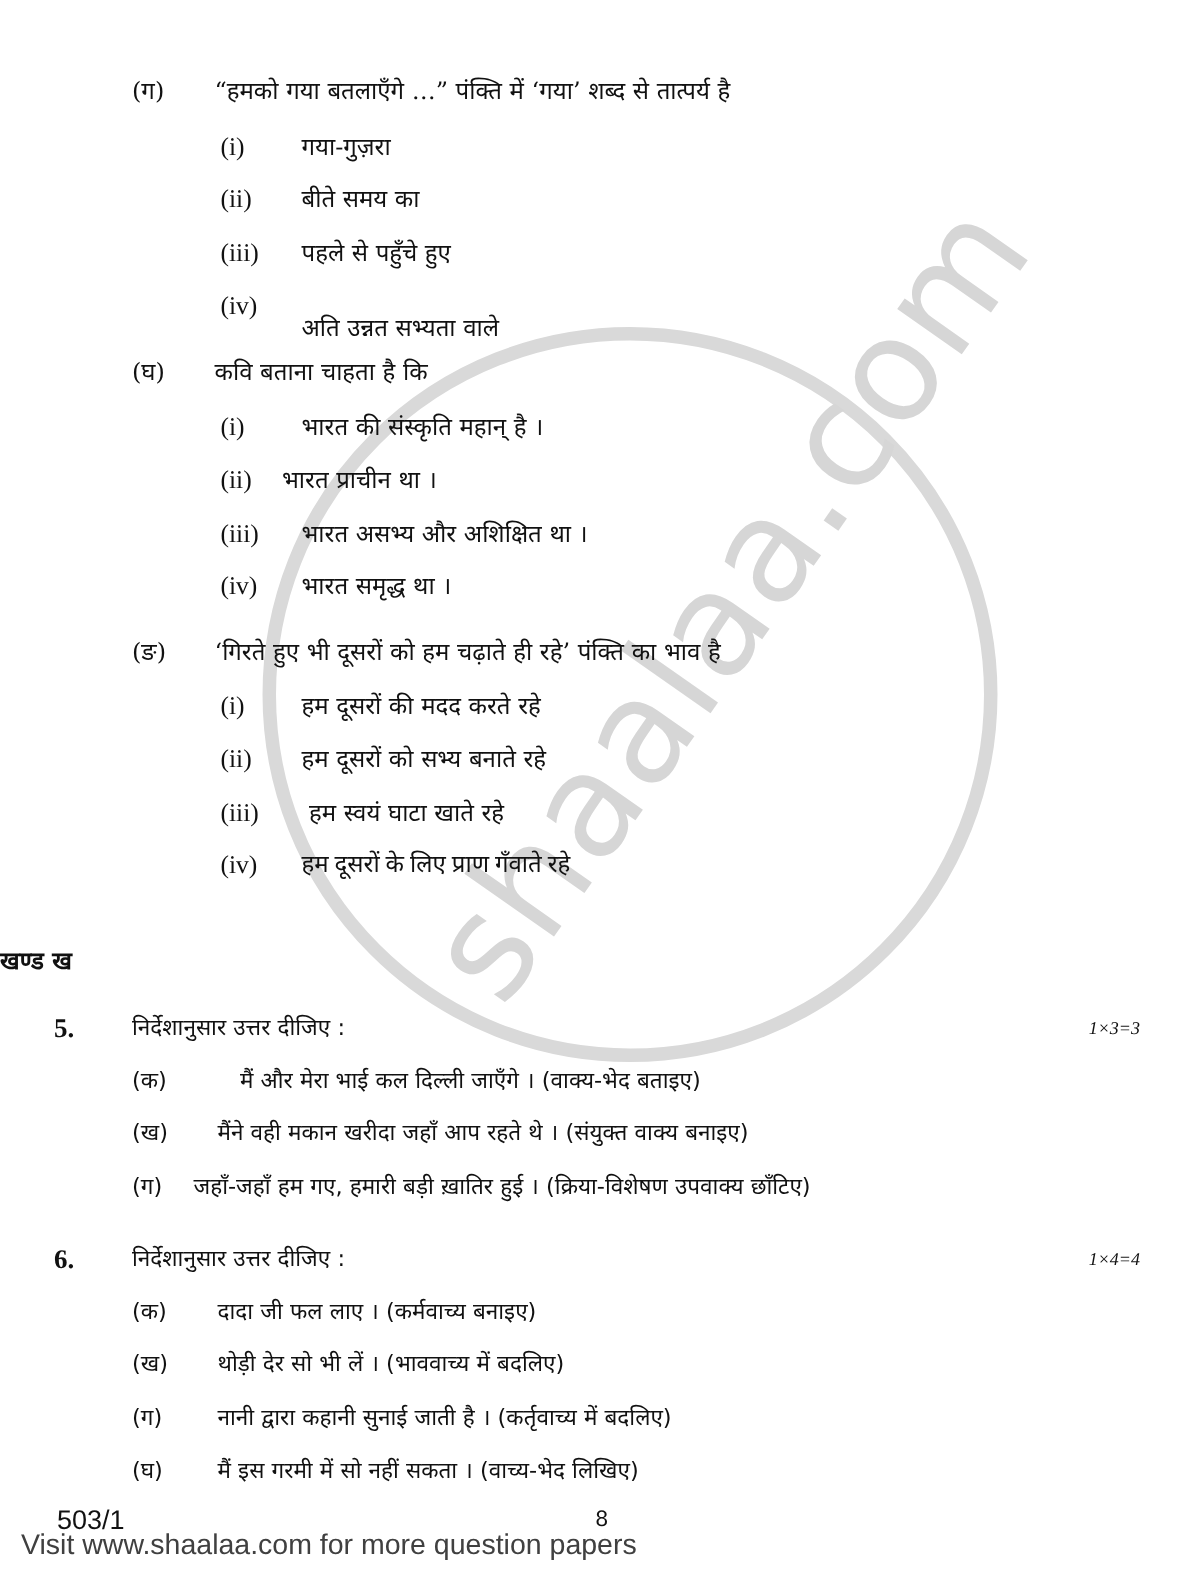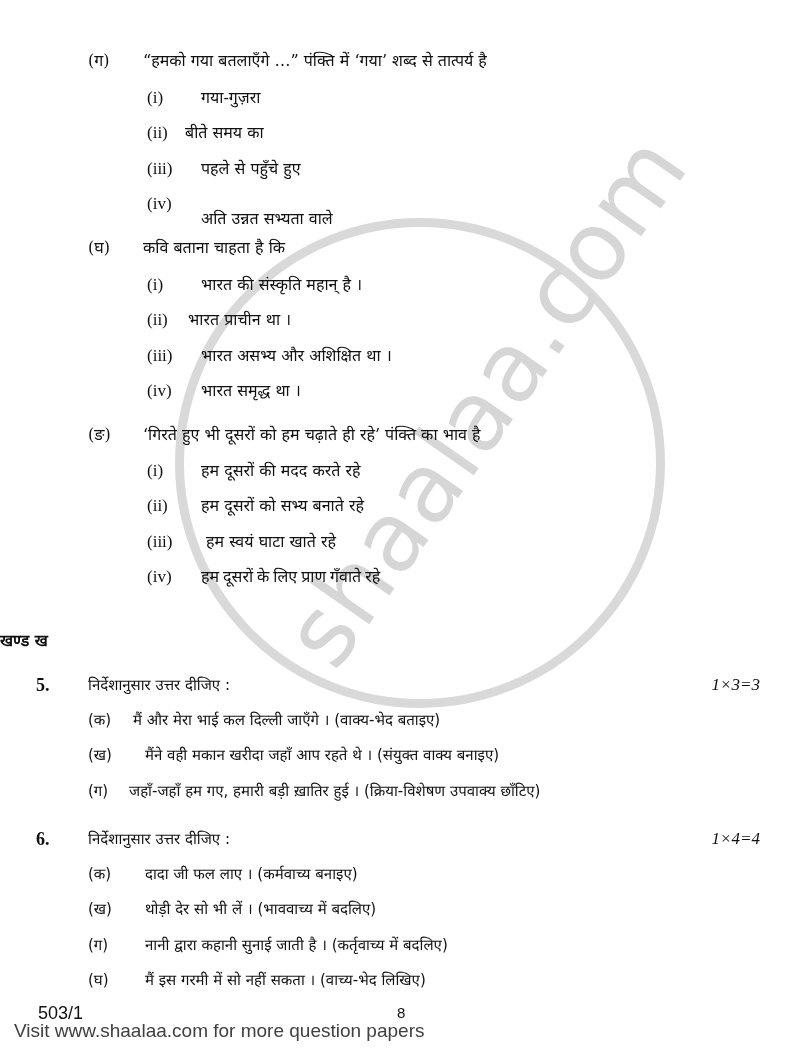--- a/index.html
+++ b/index.html
@@ -13,21 +13,21 @@
   .wm-text { position: absolute; left: 210px; top: 410px; width: 460px; text-align: center;
              font-family: "DejaVu Sans", sans-serif; font-size: 96px; color: #d6d6d6;
              transform: rotate(-55deg); transform-origin: center; z-index: 0; letter-spacing: 1px; }
 
   .content { position: absolute; left: 0; top: 0; width: 800px; z-index: 1; }
 
   .line { position: absolute; font-size: 16px; line-height: 22px; white-space: nowrap; }
   .lbl { position: absolute; font-size: 16px; line-height: 22px; }
   .roman { font-family: "Liberation Serif", serif; font-size: 17px; }
   .qnum { position: absolute; font-family: "Liberation Serif", serif; font-weight: bold; font-size: 18px; line-height: 22px; }
-  .marks { position: absolute; right: 40px; font-family: "Liberation Serif", serif; font-style: italic; font-size: 17px; line-height: 22px; }
+  .marks { position: absolute; right: 40px; font-family: "Liberation Serif", serif; font-style: italic; font-size: 12px; line-height: 22px; }
   .section-title { position: absolute; left: 0; width: 632px; text-align: left; top: 630px;
                    font-weight: bold; font-size: 16px; line-height: 22px; font-family: "DejaVu Sans", sans-serif; }
   .sans { font-family: "DejaVu Sans", sans-serif; font-size: 15px; }
 
   .footer-code { position: absolute; left: 38px; top: 1005px; font-family: "Liberation Sans", sans-serif; font-size: 18px; line-height: 16px; }
   .footer-page { position: absolute; left: 397px; top: 1005px; font-family: "Liberation Sans", sans-serif; font-size: 15px; line-height: 16px; }
   .footer-visit { position: absolute; left: 14px; top: 1020px; font-family: "Liberation Sans", sans-serif; font-size: 19px; line-height: 22px; color: #404040; }
 </style>
 </head>
 <body>
@@ -37,21 +37,21 @@
   <div class="wm-text">shaalaa.com</div>
 
   <div class="content">
 
     <div>
       <span class="lbl" style="left:88px; top:50px;">(ग)</span>
       <span class="line" style="left:143px; top:50px;">“हमको गया बतलाएँगे …” पंक्ति में ‘गया’ शब्द से तात्पर्य है</span>
       <span class="lbl roman" style="left:147px; top:87px;">(i)</span>
       <span class="line" style="left:201px; top:87px;">गया-गुज़रा</span>
       <span class="lbl roman" style="left:147px; top:122px;">(ii)</span>
-      <span class="line" style="left:185px; top:122px;">बीते समय का</span>
+      <span class="line" style="left:201px; top:122px;">बीते समय का</span>
       <span class="lbl roman" style="left:147px; top:158px;">(iii)</span>
       <span class="line" style="left:201px; top:158px;text-align:center;">पहले से पहुँचे हुए</span>
       <span class="lbl roman" style="left:147px; top:193px;">(iv)</span>
       <span class="line" style="left:201px; top:208px;text-align:center;">अति उन्नत सभ्यता वाले</span>
     </div>
 
     <div>
       <span class="lbl" style="left:88px; top:237px;">(घ)</span>
       <span class="line" style="left:143px; top:237px;">कवि बताना चाहता है कि</span>
       <span class="lbl roman" style="left:147px; top:274px;">(i)</span>
@@ -77,21 +77,21 @@
       <span class="line" style="left:201px; top:566px;font-family:Liberation Serif, serif;">हम दूसरों के लिए प्राण गँवाते रहे</span>
     </div>
 
     <div class="section-title">खण्ड ख</div>
 
     <div>
       <span class="qnum" style="left:36px; top:674px;">5.</span>
       <span class="line sans" style="left:88px; top:674px;">निर्देशानुसार उत्तर दीजिए :</span>
       <span class="marks" style="top:674px;">1×3=3</span>
       <span class="lbl sans" style="left:88px; top:709px;">(क)</span>
-      <span class="line sans" style="left:133px; top:709px;">मैं और मेरा भाई कल दिल्ली जाएँगे । (वाक्य-भेद बताइए)</span>
+      <span class="line sans" style="left:160px; top:709px;">मैं और मेरा भाई कल दिल्ली जाएँगे । (वाक्य-भेद बताइए)</span>
       <span class="lbl sans" style="left:88px; top:744px;">(ख)</span>
       <span class="line sans" style="left:145px; top:744px;">मैंने वही मकान खरीदा जहाँ आप रहते थे । (संयुक्त वाक्य बनाइए)</span>
       <span class="lbl sans" style="left:88px; top:780px;">(ग)</span>
       <span class="line sans" style="left:129px; top:780px;">जहाँ-जहाँ हम गए, हमारी बड़ी ख़ातिर हुई । (क्रिया-विशेषण उपवाक्य छाँटिए)</span>
     </div>
 
     <div>
       <span class="qnum" style="left:36px; top:828px;">6.</span>
       <span class="line sans" style="left:88px; top:828px;">निर्देशानुसार उत्तर दीजिए :</span>
       <span class="marks" style="top:828px;">1×4=4</span>

